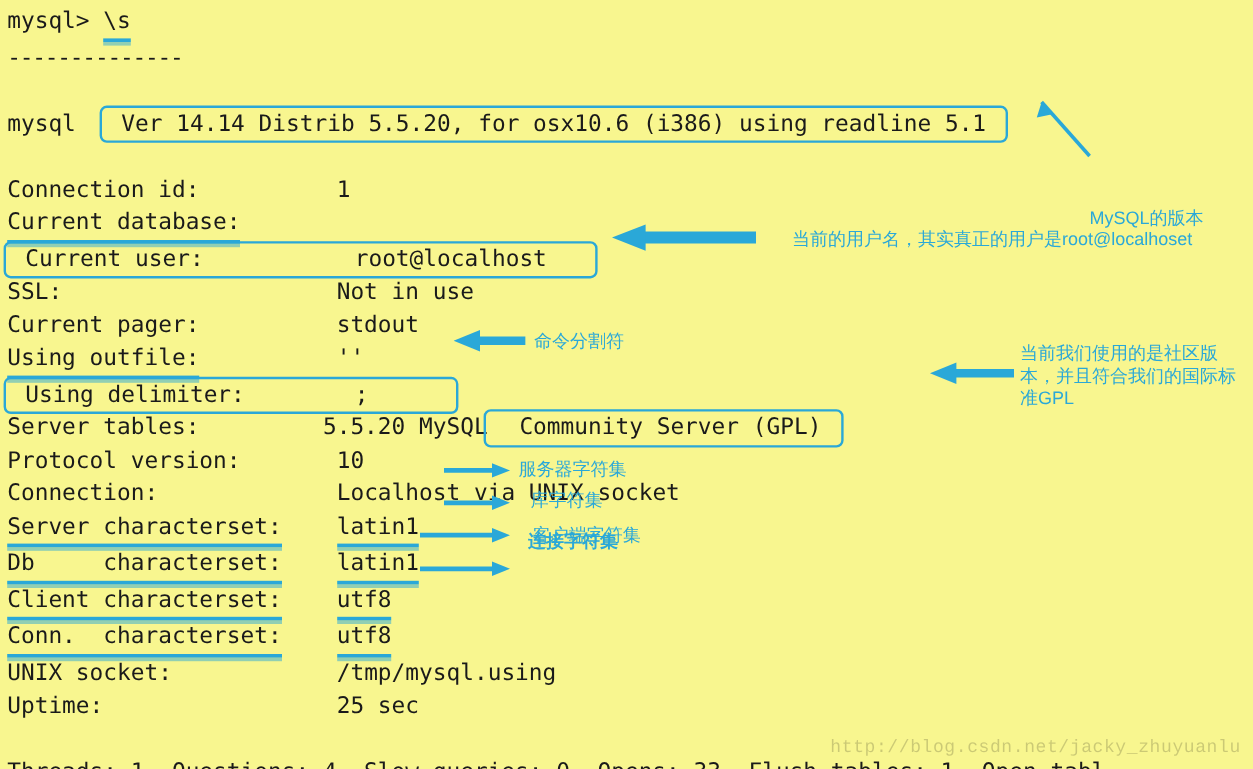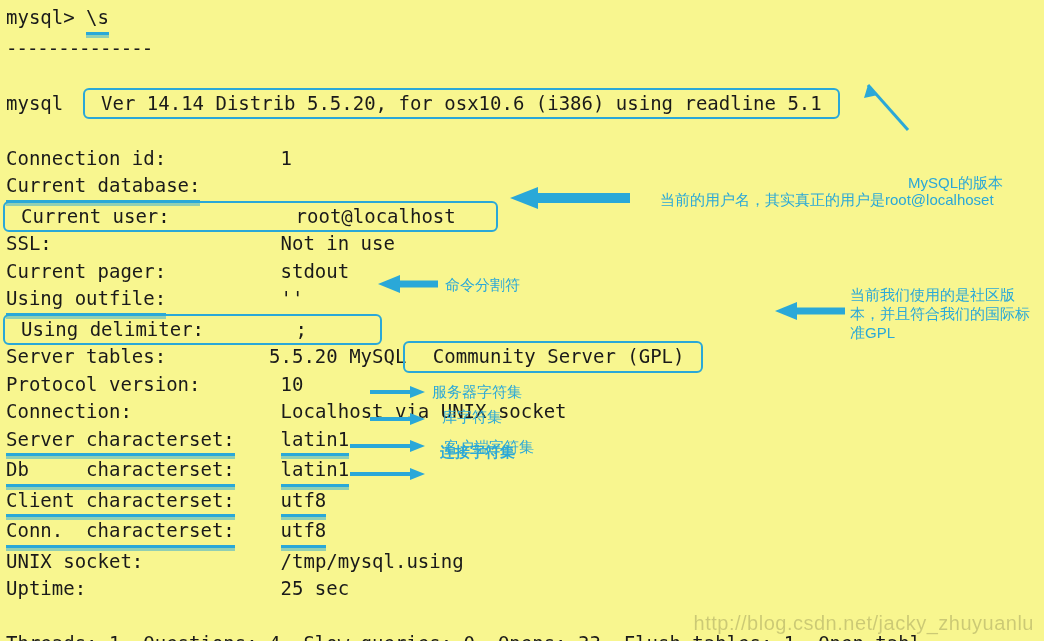--- a/index.html
+++ b/index.html
@@ -47,22 +47,22 @@
   .arrow {
     position: absolute;
     color: #2aa8d8;
   }
   .arrow svg { display:block; }
   .watermark {
     position: absolute;
     right: 10px;
     bottom: 4px;
     color: rgba(0,0,0,0.18);
-    font-family: Liberation Sans, sans-serif;
-    font-size: 20px;
+    font-family: Liberation Mono, monospace;
+    font-size: 15px;
     letter-spacing: 0.5px;
   }
   .dash { letter-spacing: -1px; }
 </style>
 </head>
 <body>
 
 <div class="line"><span>mysql&gt; </span><span class="wave">\s</span></div>
 
 <div class="line dash">--------------</div>

